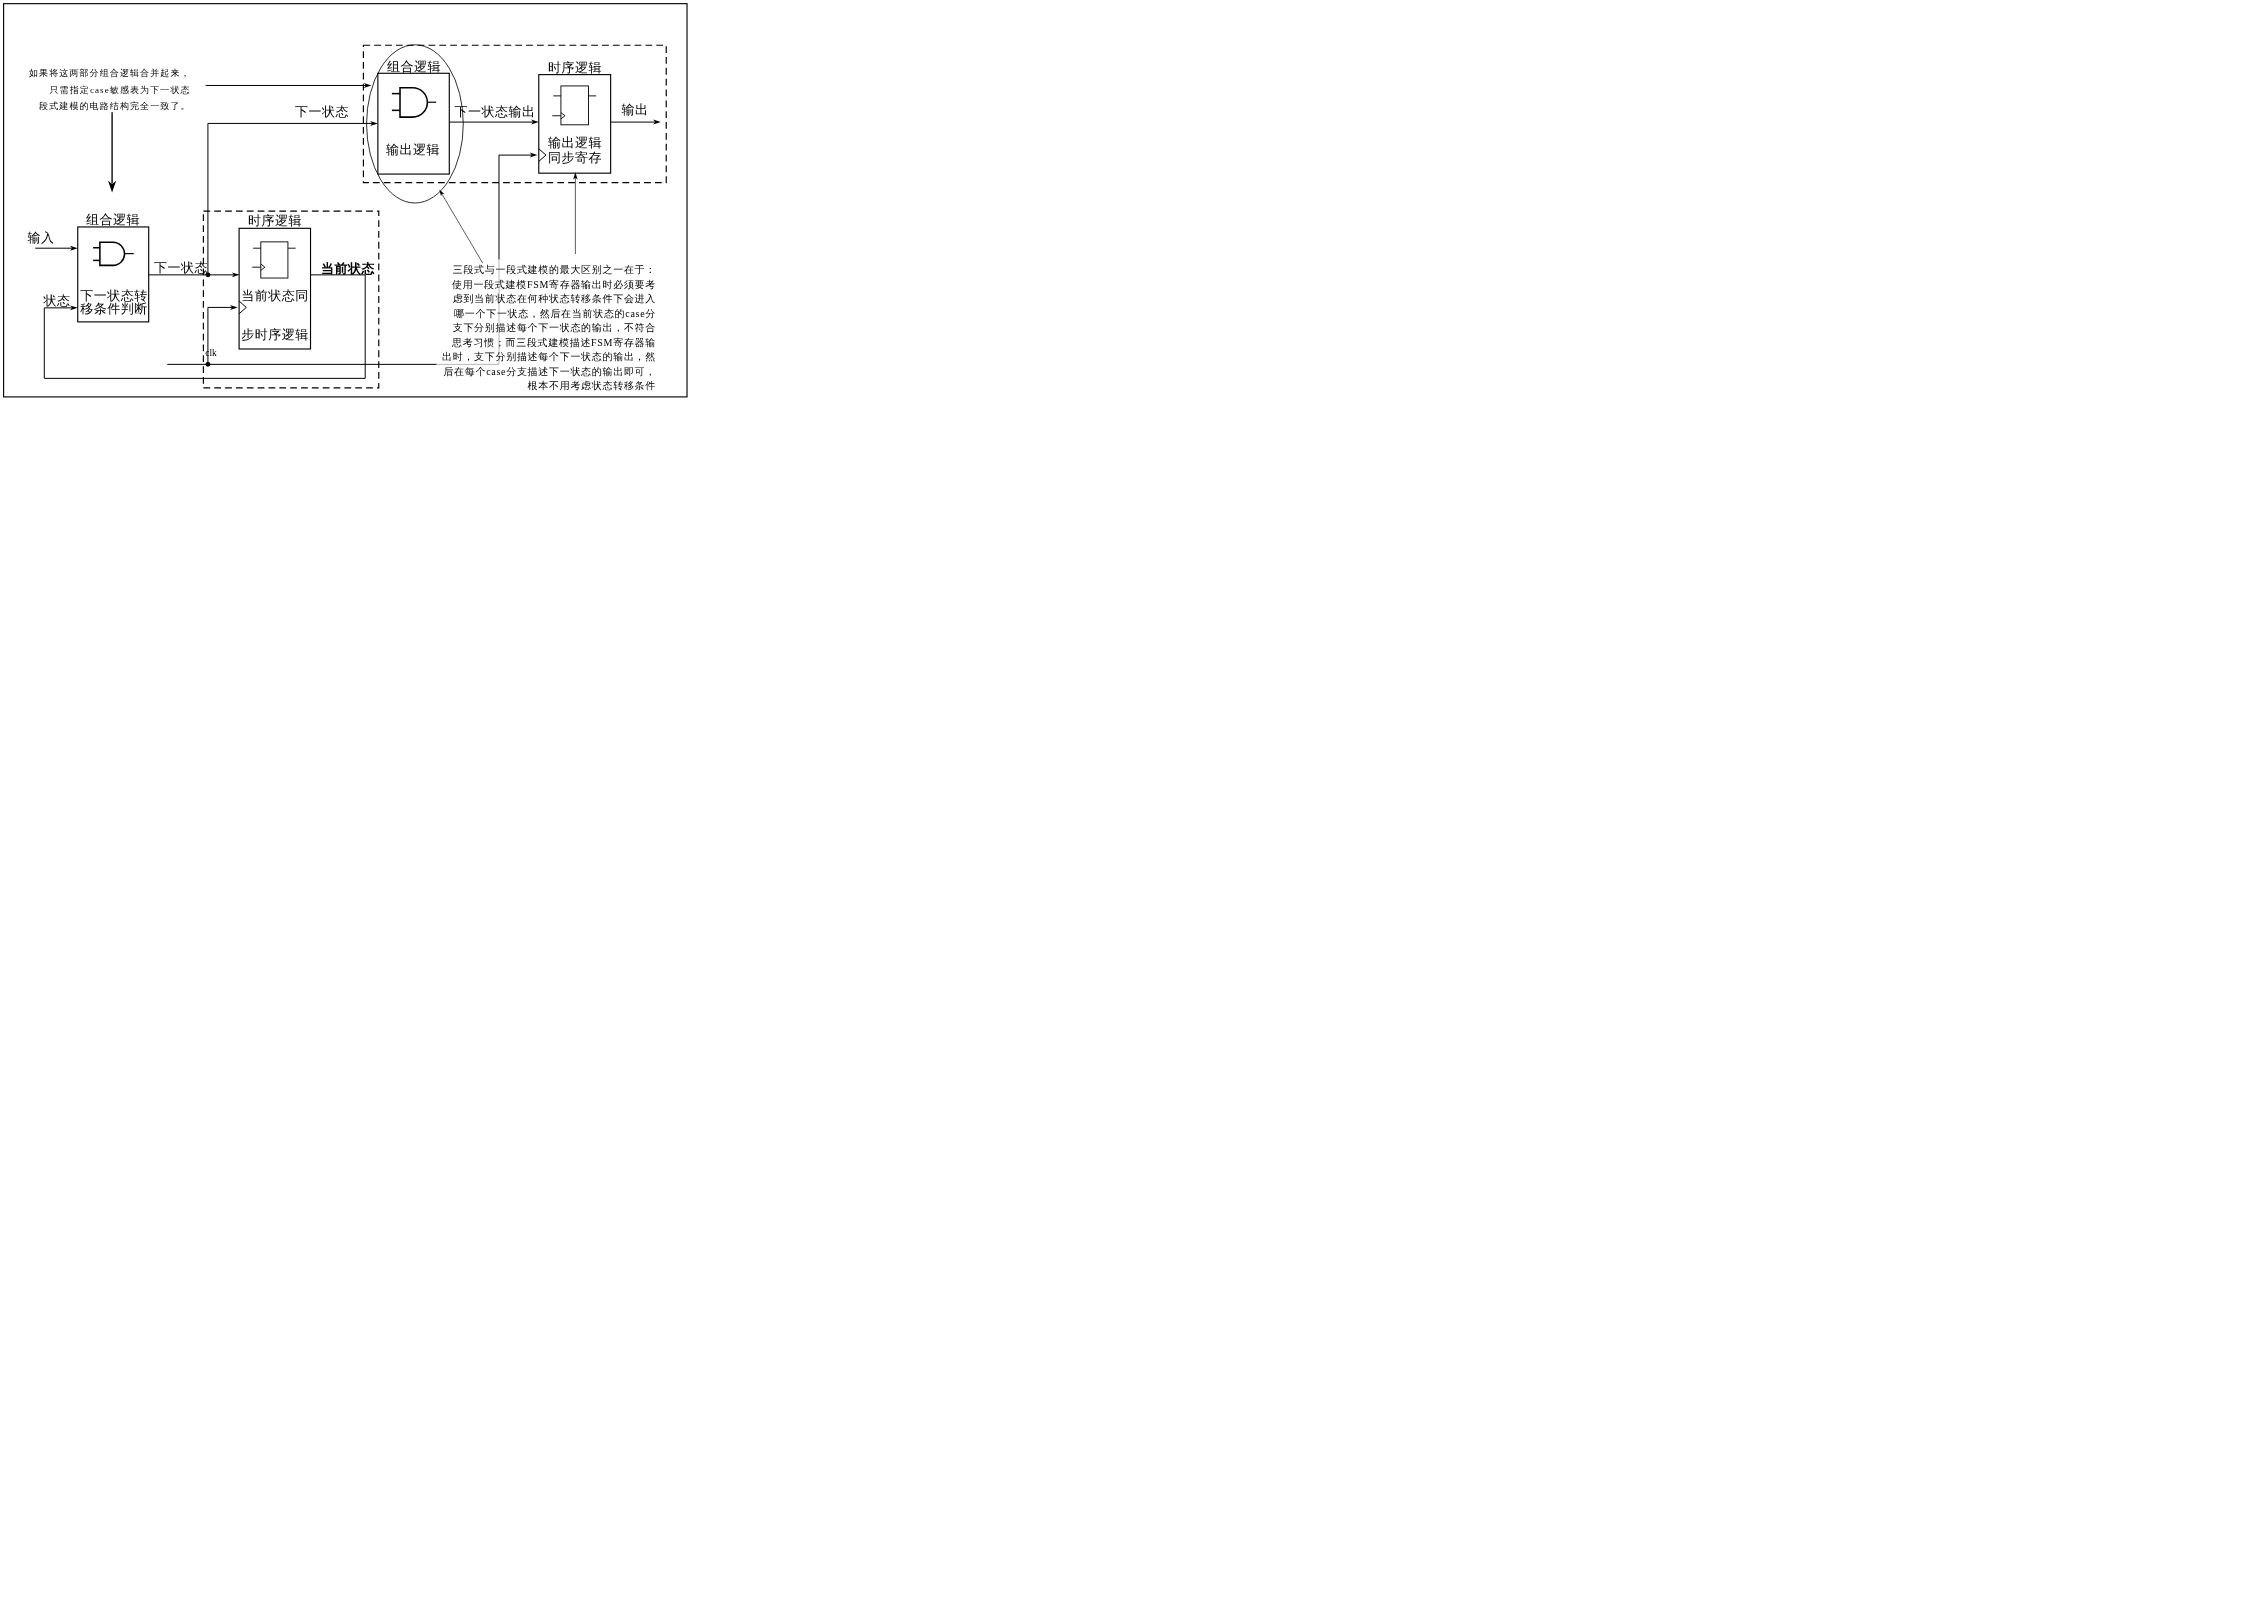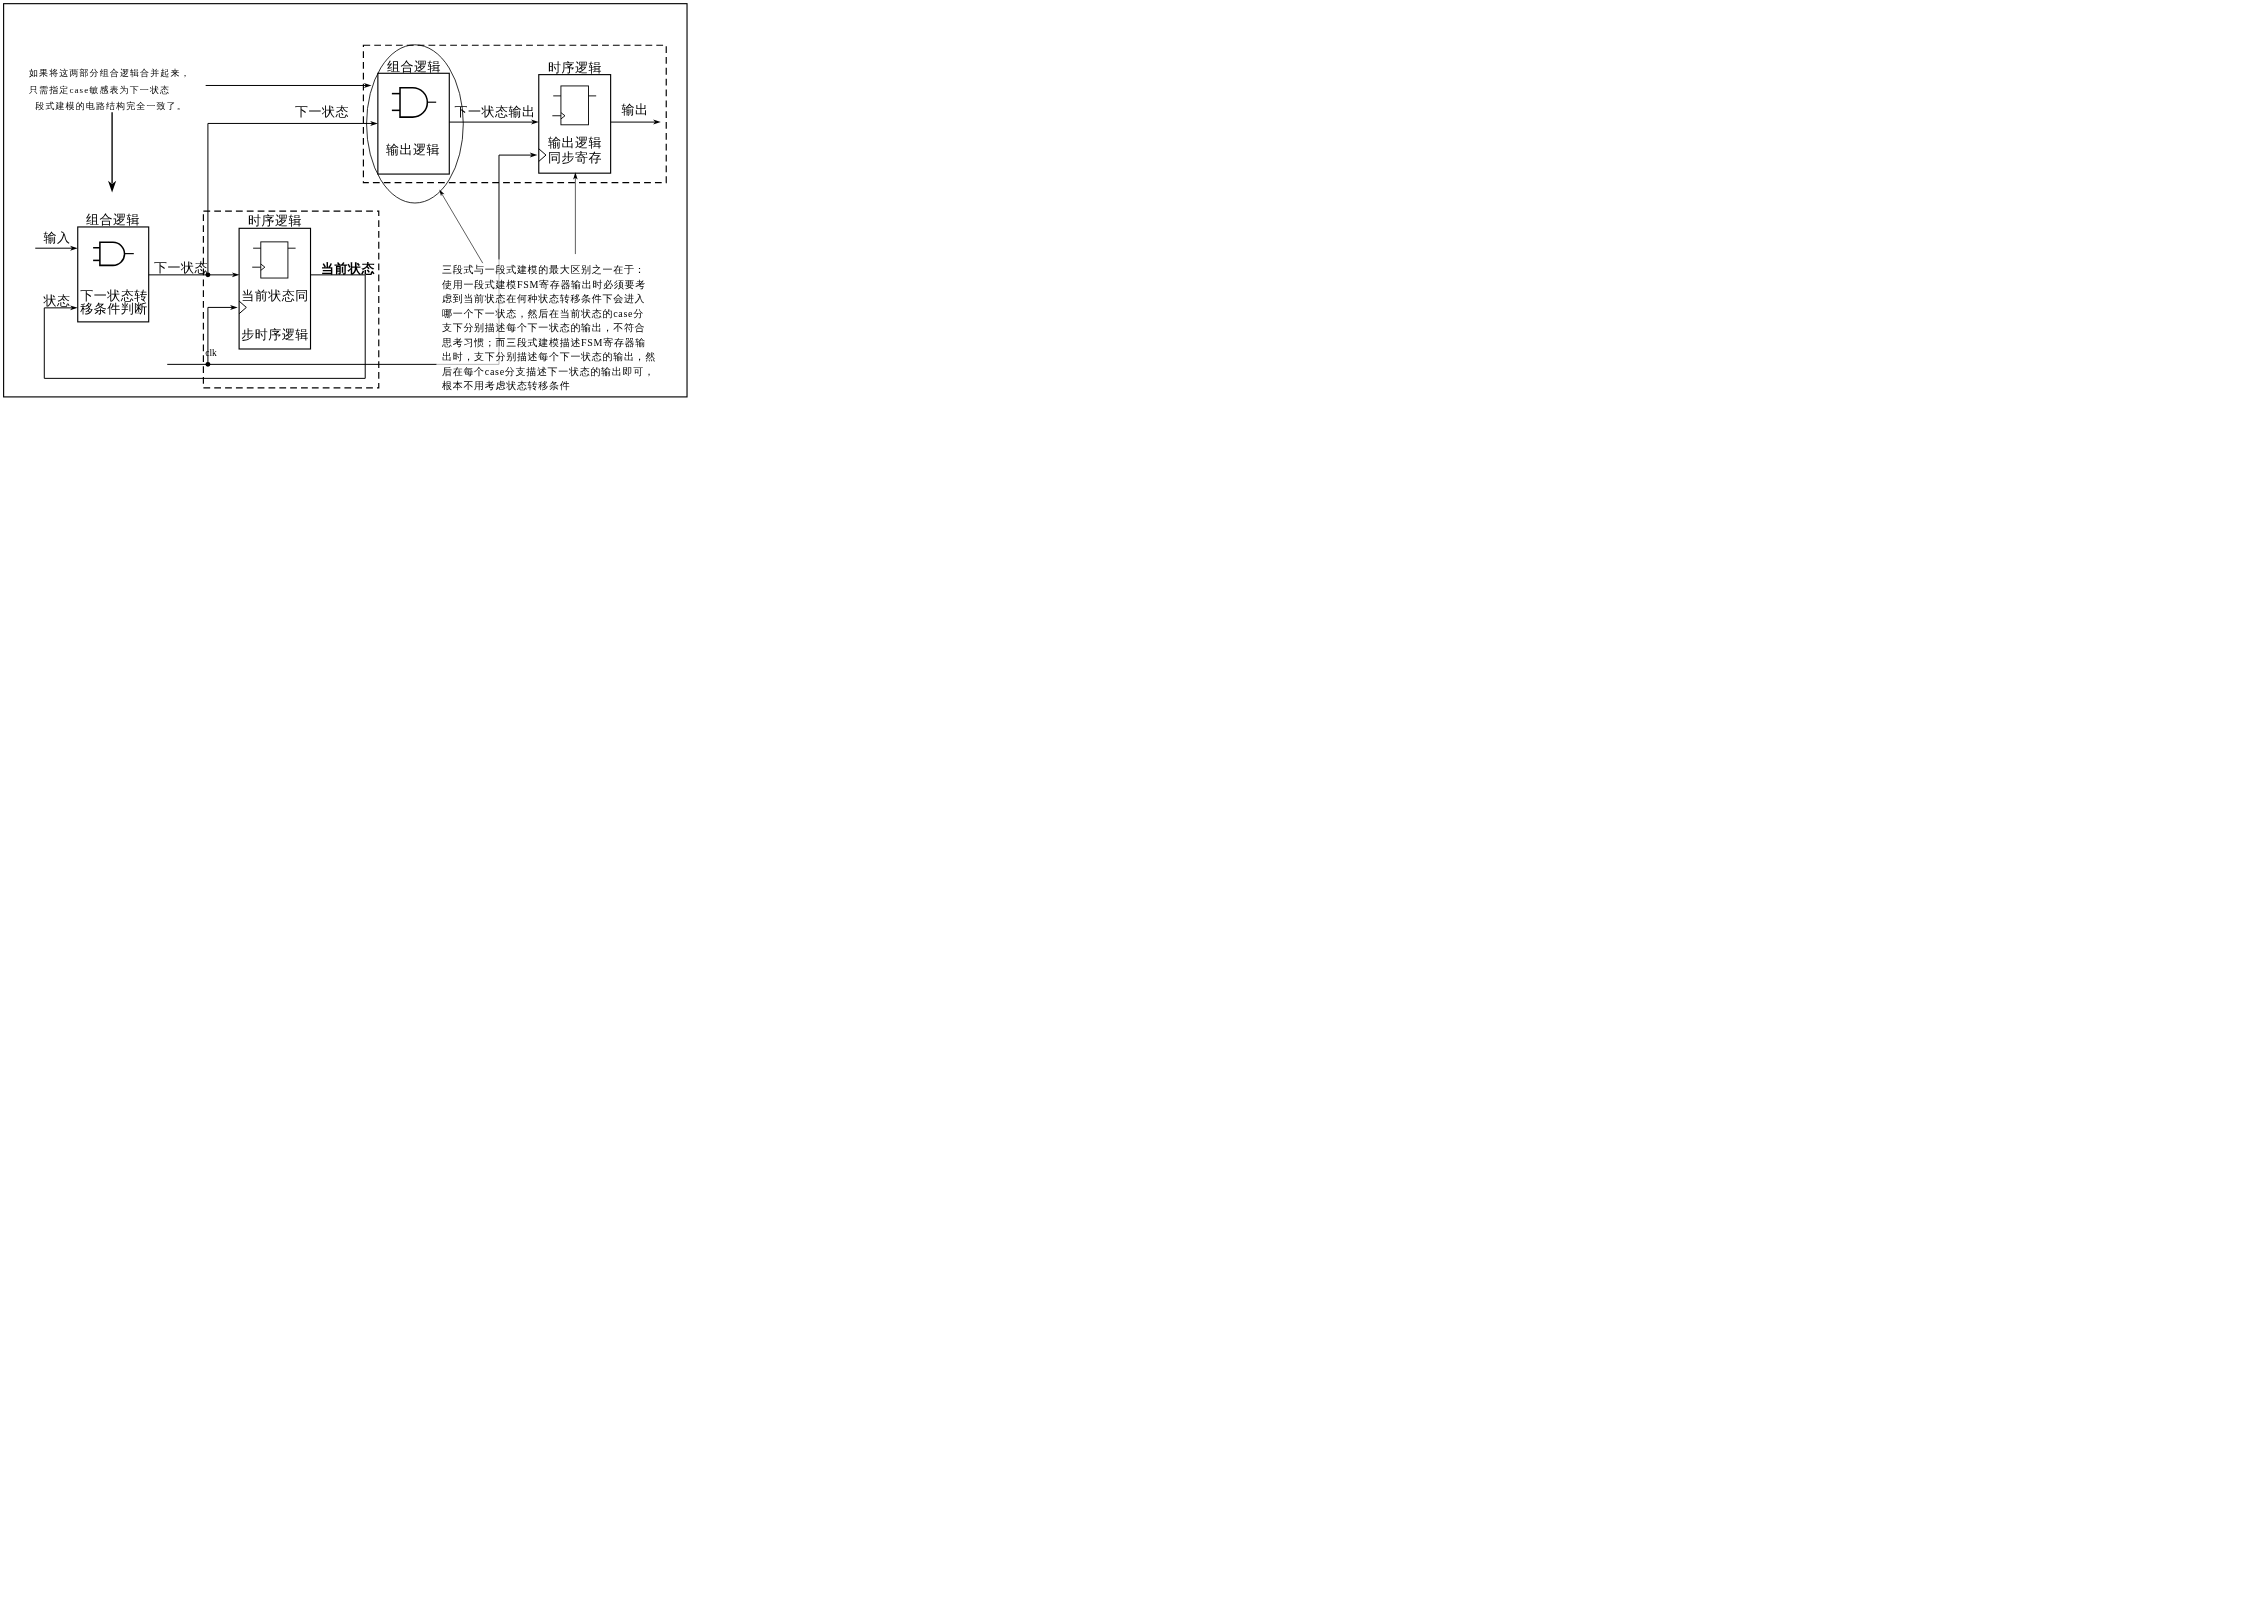--- a/index.html
+++ b/index.html
@@ -1,17 +1,17 @@
 <!DOCTYPE html>
 <html style="font-size:7.2px"><head>
 <meta charset="utf-8">
 <style>
   html,body{margin:0;padding:0;background:#fff;}
   .stage{position:relative;width:692px;height:406px;background:#ffffff;overflow:hidden;
-         font-family:"Liberation Serif","DejaVu Serif",serif;color:#000;}
+         font-family:"Liberation Serif","DejaVu Serif",serif;color:#000;text-align:right;}
   svg.layer{position:absolute;left:0;top:0;}
   .lbl{position:absolute;transform:translate(-50%,-50%);white-space:nowrap;
        font-size:13px;letter-spacing:0.5px;line-height:1;}
   .para{position:absolute;}
   .para div{white-space:nowrap;}
   .tl{left:29px;top:65px;font-size:9px;line-height:16.7px;letter-spacing:1.1px;}
   .tl .indent{padding-left:6.3px;}
   .br{left:442px;top:263px;font-size:10px;line-height:14.5px;letter-spacing:0.7px;}
   .clk{font-size:9.5px;letter-spacing:0;}
 </style>
@@ -134,21 +134,21 @@
   <div>使用一段式建模FSM寄存器输出时必须要考</div>
   <div>虑到当前状态在何种状态转移条件下会进入</div>
   <div>哪一个下一状态，然后在当前状态的case分</div>
   <div>支下分别描述每个下一状态的输出，不符合</div>
   <div>思考习惯；而三段式建模描述FSM寄存器输</div>
   <div>出时，支下分别描述每个下一状态的输出，然</div>
   <div>后在每个case分支描述下一状态的输出即可，</div>
   <div>根本不用考虑状态转移条件</div>
 </div>
 
-<div class="lbl" style="left:57px;top:237px;">输入</div>
+<div class="lbl" style="left:41px;top:237px;">输入</div>
 <div class="lbl" style="left:57px;top:300px;">状态</div>
 <div class="lbl" style="left:113px;top:219px;">组合逻辑</div>
 <div class="lbl" style="left:114px;top:295px;">下一状态转</div>
 <div class="lbl" style="left:114px;top:308px;">移条件判断</div>
 
 <div class="lbl" style="left:181px;top:267px;">下一状态</div>
 <div class="lbl" style="left:322px;top:111px;">下一状态</div>
 <div class="lbl" style="left:348px;top:268px;font-weight:bold;">当前状态</div>
 <div class="lbl clk" style="left:172px;top:354px;margin-left:39px;">clk</div>
 

